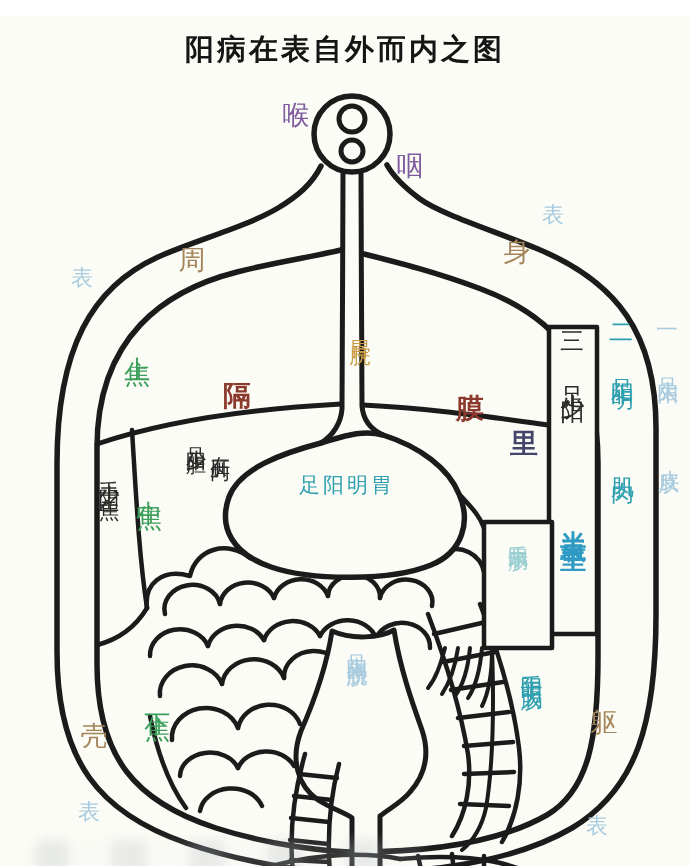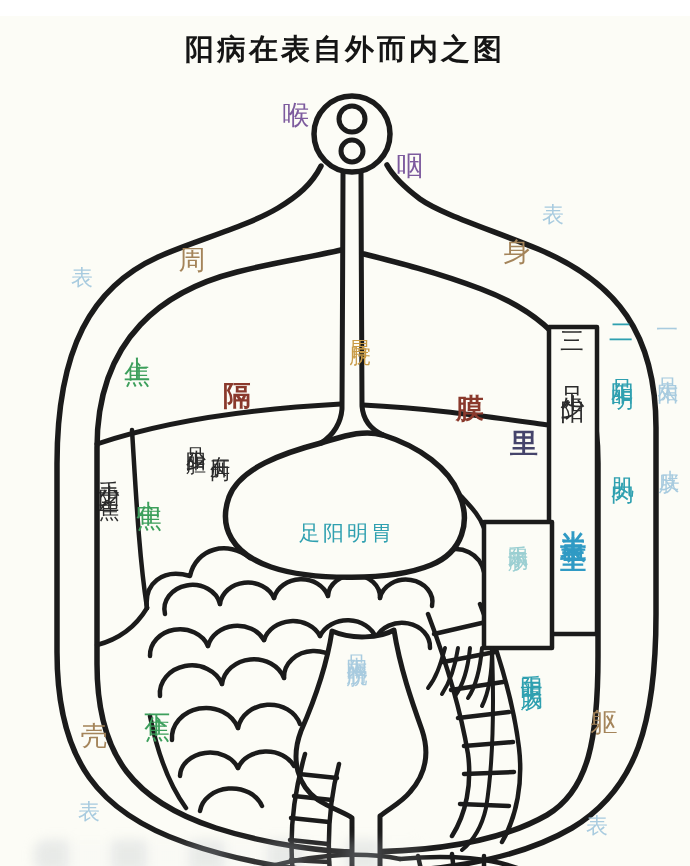--- a/index.html
+++ b/index.html
@@ -181,21 +181,21 @@
 
   <div class="lbl paleblue" style="left:667px;top:302px;font-size:22px">一</div>
   <div class="lbl paleblue v" style="left:668px;top:344px;font-size:21px;letter-spacing:4px">足太阳</div>
   <div class="lbl paleblue v" style="left:669px;top:437px;font-size:21px;letter-spacing:4px">皮肤</div>
 
   <div class="lbl ink v" style="left:109px;top:447px;font-size:21px;letter-spacing:5px">手少阳三焦</div>
   <div class="lbl green v" style="left:149px;top:464px;font-size:26px;letter-spacing:4px">中焦</div>
   <div class="lbl ink v" style="left:196px;top:415px;font-size:20px;letter-spacing:3px">足少阳胆</div>
   <div class="lbl ink v" style="left:220px;top:424px;font-size:20px;letter-spacing:3px">在肝内</div>
 
-  <div class="lbl teal" style="left:347px;top:506px;font-size:21px;letter-spacing:3px">足阳明胃</div>
+  <div class="lbl teal" style="left:347px;top:458px;font-size:21px;letter-spacing:3px">足阳明胃</div>
 
   <div class="lbl lightteal v" style="left:518px;top:513px;font-size:20px;letter-spacing:2px">手太阳小肠</div>
   <div class="lbl blueteal v" style="left:573px;top:494px;font-size:26px;letter-spacing:6px">半表半里</div>
   <div class="lbl teal v" style="left:532px;top:641px;font-size:22px;letter-spacing:4px">手阳明大肠</div>
 
   <div class="lbl brown" style="left:604px;top:692px;font-size:27px">躯</div>
   <div class="lbl brown" style="left:94px;top:706px;font-size:27px">壳</div>
   <div class="lbl green v" style="left:157px;top:677px;font-size:26px;letter-spacing:2px">下焦</div>
   <div class="lbl paleblue v" style="left:357px;top:621px;font-size:21px;letter-spacing:3px">足太阳膀胱</div>
 

